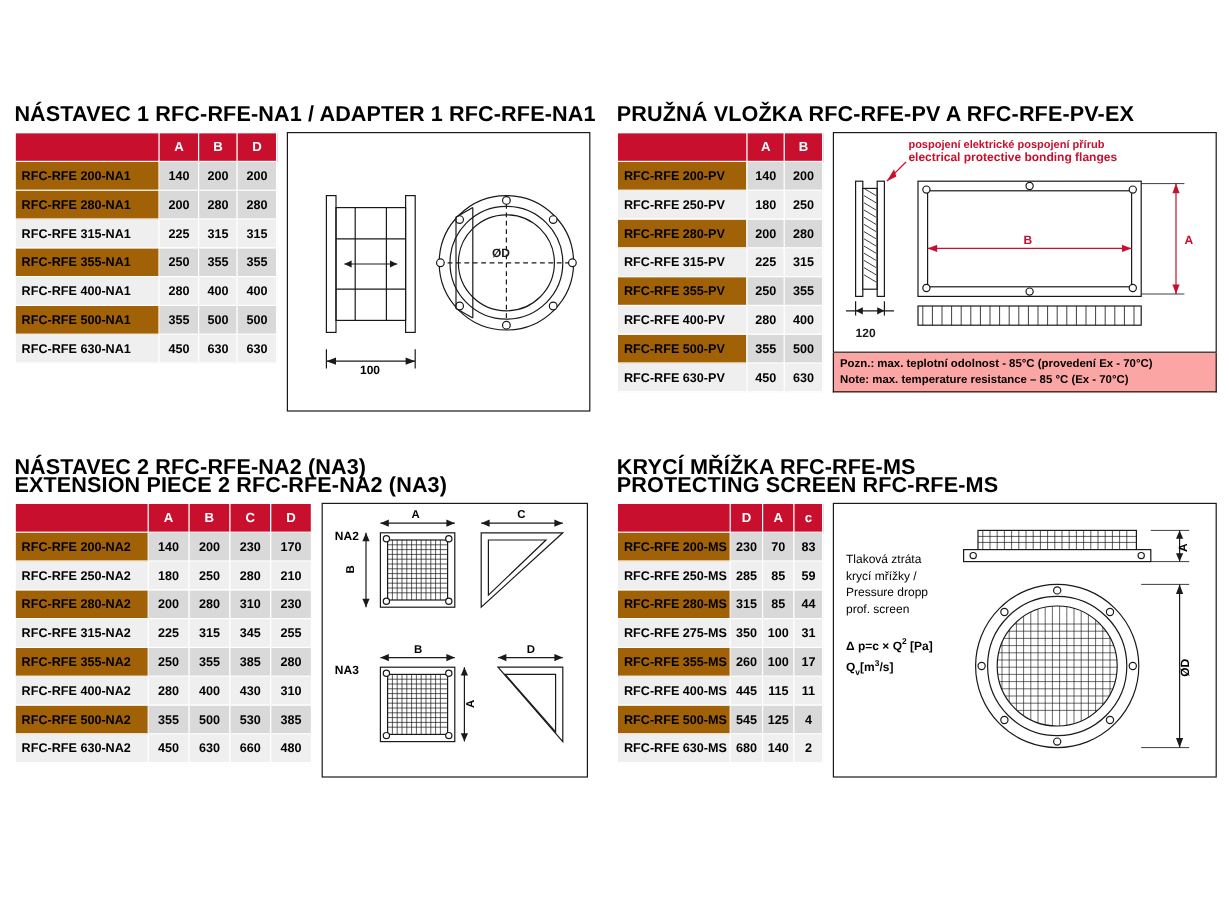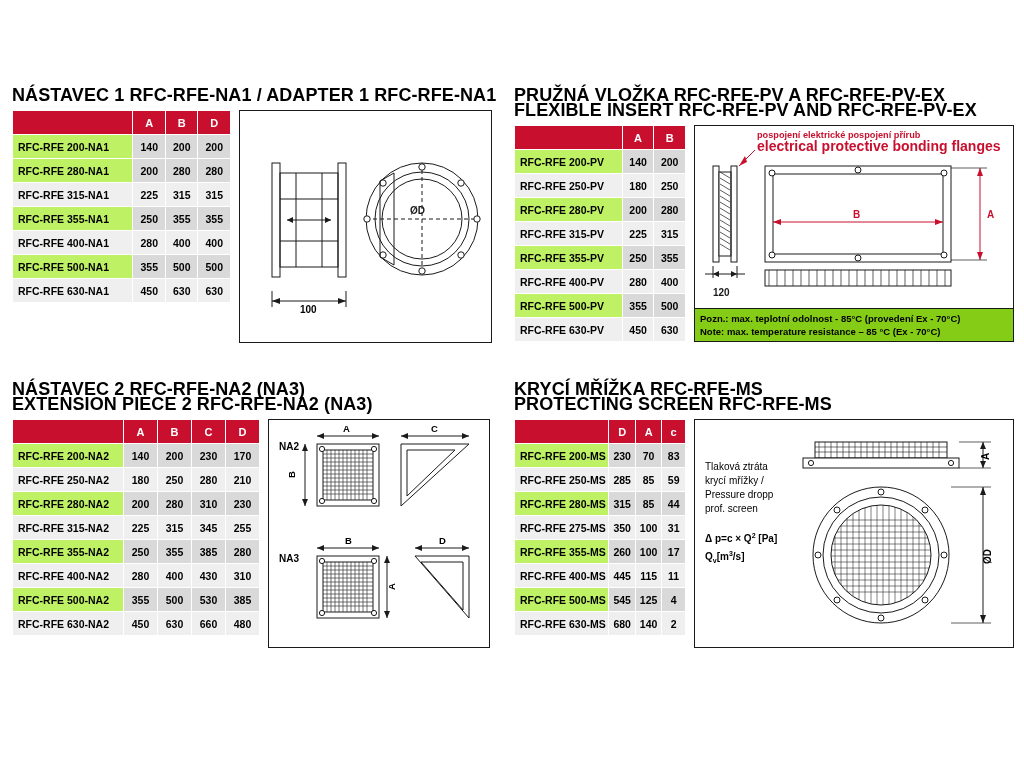--- a/index.html
+++ b/index.html
@@ -37,21 +37,21 @@
     vertical-align:middle;
     font-weight:bold;
   }
   table.spec thead th{
     background:#c8102e;
     color:#ffffff;
     font-size:11px;
   }
   table.spec thead th.blank{background:#c8102e;}
   table.spec td.name{
-    background:#bef264;
+    background:#a16207;
     text-align:left;
     padding-left:5px;
     font-weight:bold;
     font-size:10.5px;
     white-space:nowrap;
   }
   table.spec td.val{
     background:#d9d9d9;
     width:33px;
     font-weight:bold;
@@ -66,21 +66,21 @@
     position:relative;
     box-sizing:border-box;
   }
   .fig svg{display:block;}
 
   .note-box{
     border:1px solid #1a1a1a;border-top:none;
     font-size:9.5px;line-height:13px;
     padding:3px 5px;
     box-sizing:border-box;
-    background:#84cc16;
+    background:#fca5a5;
     font-weight:bold;
   }
 
   .red{color:#c8102e;}
 </style>
 </head>
 <body>
 
 <div class="page">
 
@@ -187,21 +187,20 @@
           <text x="170" y="103" font-size="10" font-weight="bold" font-family="'Liberation Sans',sans-serif" fill="#1a1a1a">ØD</text>
         </svg>
         <div style="position:absolute;left:60px;top:193px;font-size:10px;font-weight:bold;">100</div>
       </div>
     </div>
   </div>
 
   <div class="section" style="left:514px;top:88px;width:500px;">
     <div class="sec-title">
       <span class="ln">PRUŽNÁ VLOŽKA RFC-RFE-PV A RFC-RFE-PV-EX</span>
-      <span class="ln">FLEXIBLE INSERT RFC-RFE-PV AND RFC-RFE-PV-EX</span>
     </div>
     <div class="body-row" style="margin-top:4px;">
       <table class="spec">
         <thead>
           <tr>
             <th class="blank" style="width:110px;"></th>
             <th style="width:33px;">A</th>
             <th style="width:33px;">B</th>
           </tr>
         </thead>
@@ -328,21 +327,21 @@
 
               <line x1="60" y1="24" x2="44" y2="40" stroke="#c8102e"></line>
               <polygon points="44,40 52,36 50,30" fill="#c8102e" stroke="none"></polygon>
             </g>
             <text x="158" y="92" font-size="10" font-weight="bold" fill="#c8102e" font-family="'Liberation Sans',sans-serif">B</text>
             <text x="292" y="92" font-size="10" font-weight="bold" fill="#c8102e" font-family="'Liberation Sans',sans-serif">A</text>
             <text x="18" y="170" font-size="10" font-weight="bold" fill="#1a1a1a" font-family="'Liberation Sans',sans-serif">120</text>
           </svg>
           <div style="position:absolute;left:62px;top:4px;line-height:11px;">
             <div class="red" style="font-size:9.2px;font-weight:bold;">pospojení elektrické pospojení přírub</div>
-            <div class="red" style="font-size:14px;font-weight:bold;">electrical protective bonding flanges</div>
+            <div class="red" style="font-size:10px;font-weight:bold;">electrical protective bonding flanges</div>
           </div>
         </div>
         <div class="note-box" style="width:320px;">
           <div>Pozn.: max. teplotní odolnost - 85°C (provedení Ex - 70°C)</div>
           <div>Note: max. temperature resistance – 85 °C (Ex - 70°C)</div>
         </div>
       </div>
     </div>
   </div>
 

